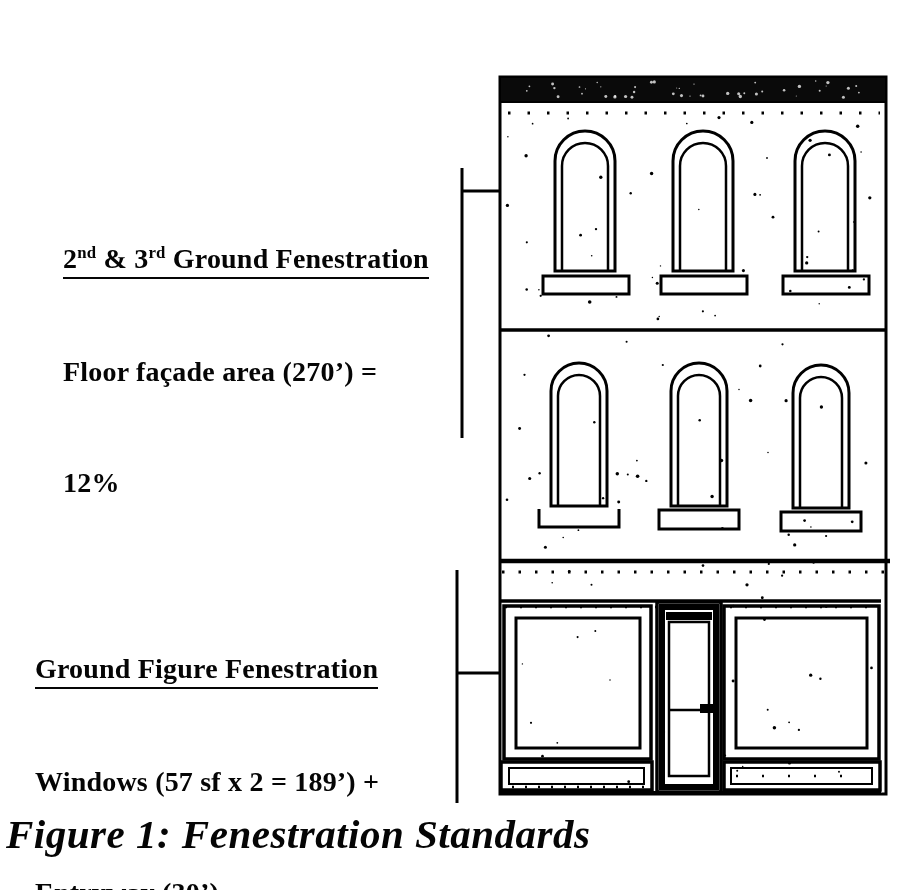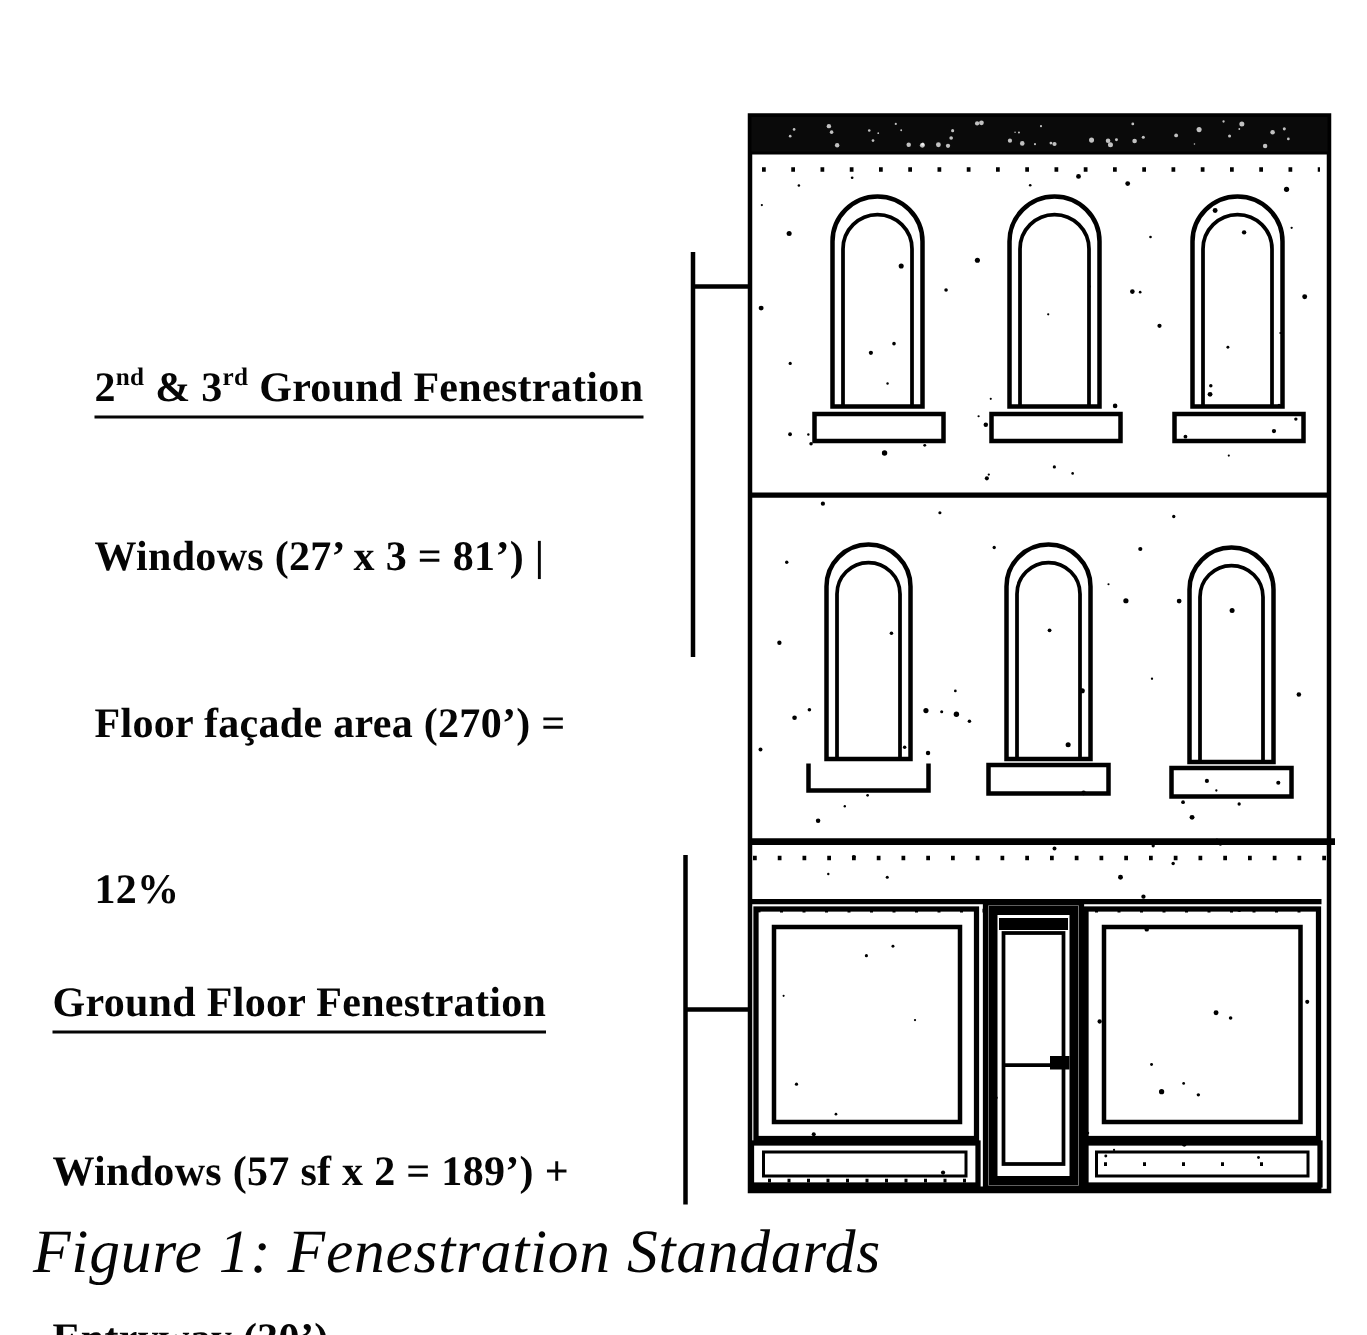--- a/index.html
+++ b/index.html
@@ -20,45 +20,44 @@
     color: #050505;
     letter-spacing: 0.2px;
   }
   .ann-upper { left: 63px; top: 166px; }
   .ann-lower { left: 35px; top: 576px; }
   .ann-heading { display: inline-block; border-bottom: 2.5px solid #050505; padding-bottom: 0px; }
   .ann sup { font-size: 60%; vertical-align: super; line-height: 0; text-align: right; }
 
   .caption {
     position: absolute;
-    left: 22px; top: 810px;
+    left: 6px; top: 810px;
     font-size: 41px;
-    font-weight: normal;
+    font-weight: bold;
     font-style: italic;
     color: #050505;
     letter-spacing: 0.5px;
     white-space: pre;
   }
 
   svg.drawing { position: absolute; left: 0; top: 0; }
 </style>
 </head>
 <body>
 
 <div class="page">
 
   <div class="ann ann-upper">
     <div><span class="ann-heading"><span>2</span><sup>nd</sup><span> &amp; 3</span><sup>rd</sup><span> Ground Fenestration</span></span></div>
-    <div>Windows (27’ x 3 = 81’) |</div>
     <div>Floor façade area (270’) =</div>
     <div>12%</div>
   </div>
 
   <div class="ann ann-lower">
-    <div><span class="ann-heading">Ground Floor Fenestration</span></div>
+    <div><span class="ann-heading">Ground Figure Fenestration</span></div>
     <div>Windows (57 sf x 2 = 189’) +</div>
     <div>Entryway (30’)</div>
     
     
   </div>
 
   <svg class="drawing" width="911" height="890" viewBox="0 0 911 890">
 
     <g stroke="#000" stroke-width="3" fill="none">
       <line x1="462" y1="168" x2="462" y2="438"></line>

